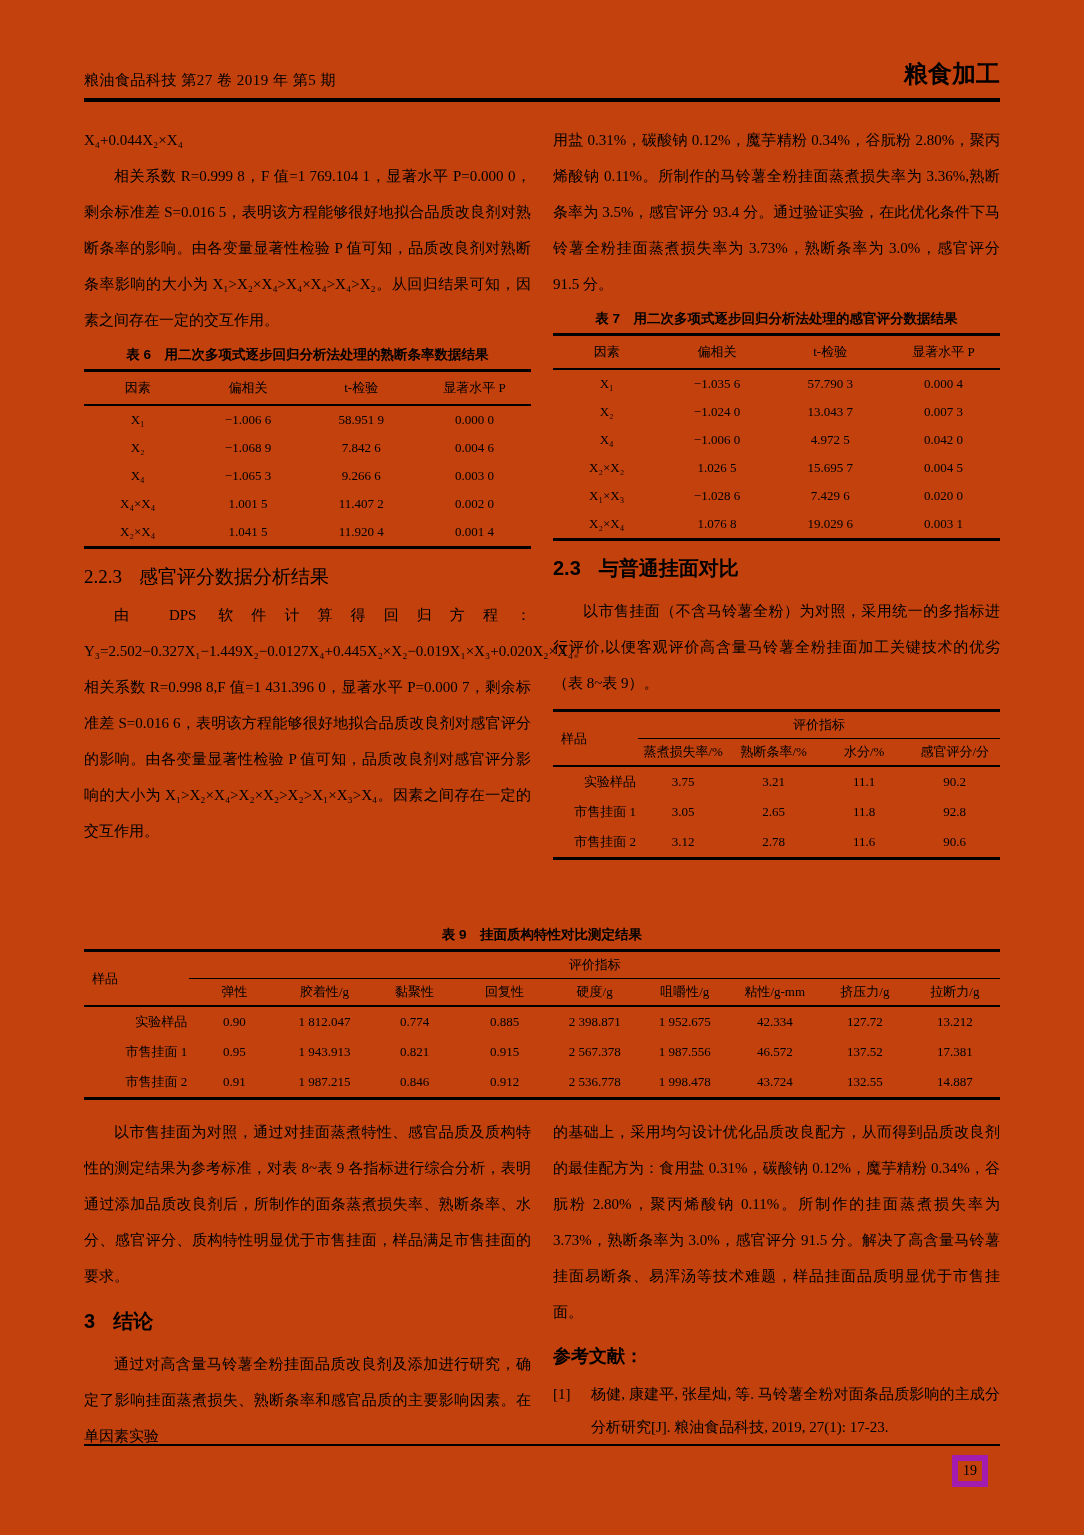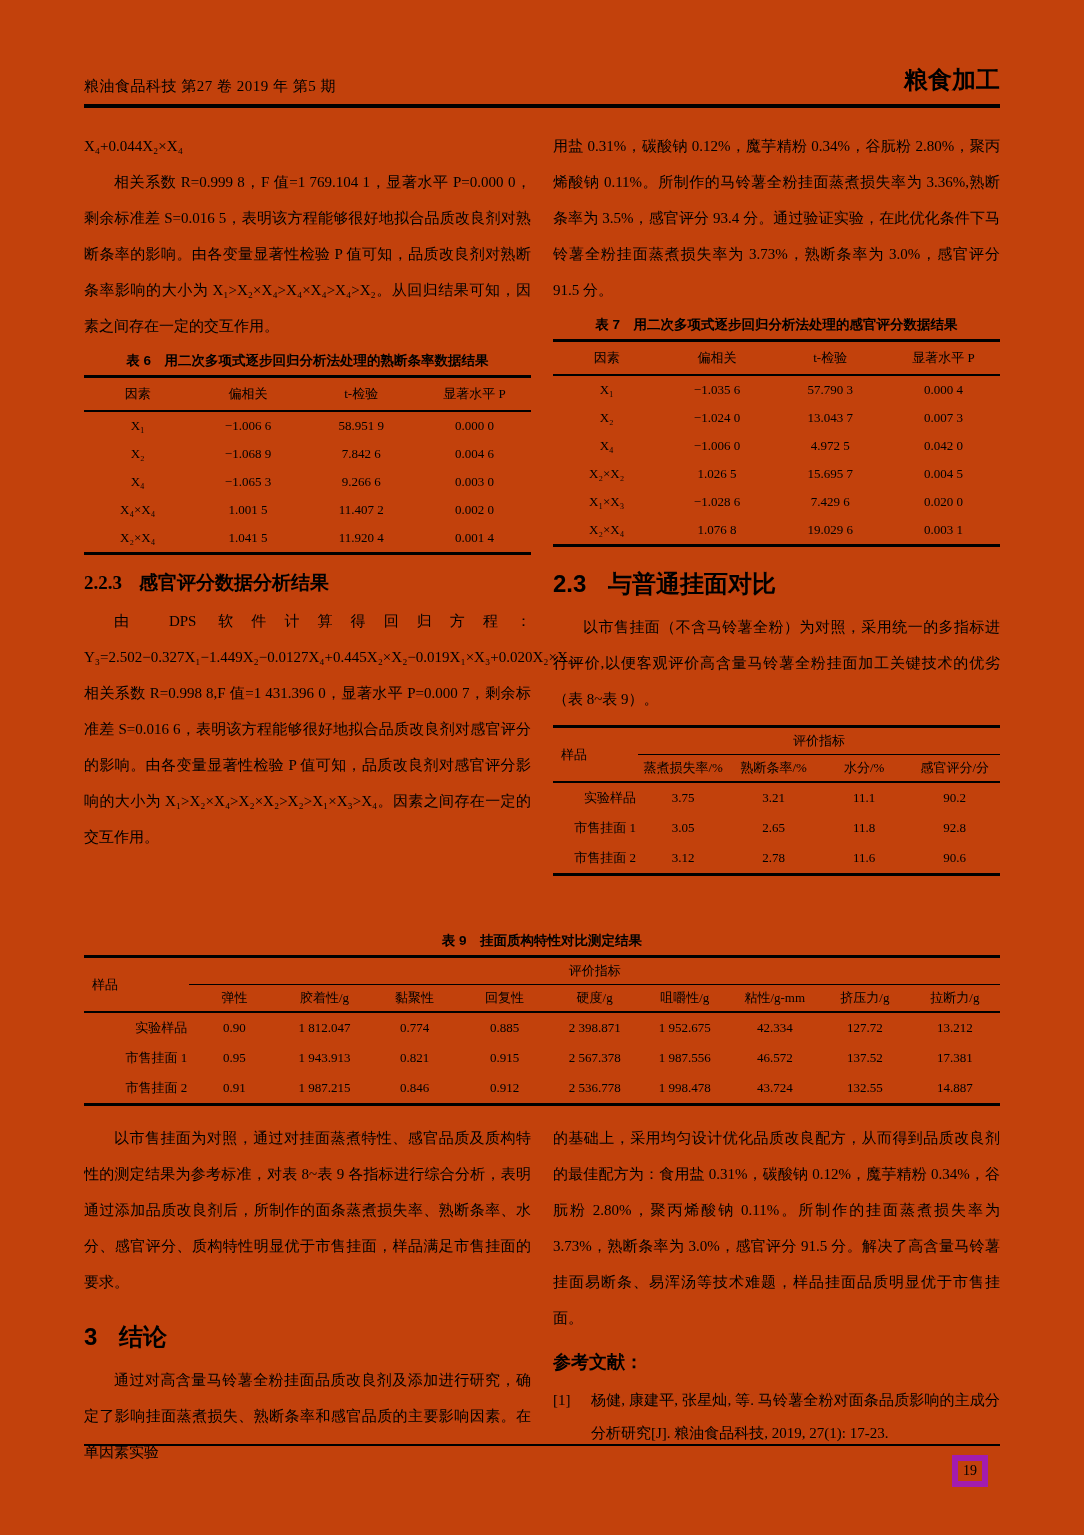--- a/index.html
+++ b/index.html
@@ -21,41 +21,40 @@
     justify-content: space-between;
     align-items: flex-end;
     border-bottom: 4px solid #000;
     padding-bottom: 8px;
   }
   .journal-info { font-size: 15px; letter-spacing: 0.5px; }
   .column-label {
     font-size: 24px;
     font-weight: bold;
     font-family: "Liberation Sans", "DejaVu Sans", sans-serif;
-    margin-top: 6px;
   }
   
   .columns { display: flex; gap: 22px; }
   .columns-top { height: 798px; overflow: hidden; margin-top: 20px; }
   .columns-bottom { height: 352px; overflow: hidden; }
   .col { width: 447px; flex: 0 0 447px; }
   
   p.body {
     font-size: 15px;
     line-height: 36px;
     text-align: justify;
     text-indent: 2em;
   }
   p.noindent { text-indent: 0; }
   
-  .h3 { font-size: 19px; font-weight: bold; line-height: 36px; margin: 4px 0 2px 0; }
+  .h3 { font-size: 19px; font-weight: normal; line-height: 36px; margin: 4px 0 2px 0; }
   .h2 {
-    font-size: 24px; font-weight: bold; line-height: 34px;
+    font-size: 20px; font-weight: bold; line-height: 34px;
     font-family: "Liberation Sans", "DejaVu Sans", sans-serif;
-    margin: 20px 0 8px 0;
+    margin: 10px 0 8px 0;
   }
   .ht { margin-left: 0.9em; }
   
   .table-block { margin: 8px 0 10px 0; }
   .tbl-caption {
     text-align: center;
     font-weight: bold;
     font-size: 13.5px;
     font-family: "Liberation Sans", "DejaVu Sans", sans-serif;
     margin: 6px 0 5px 0;

